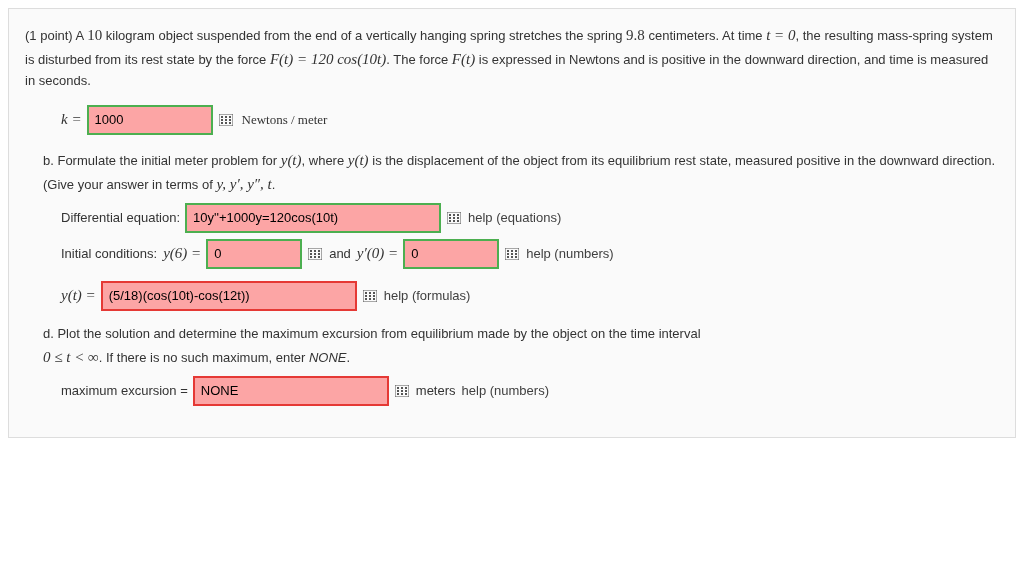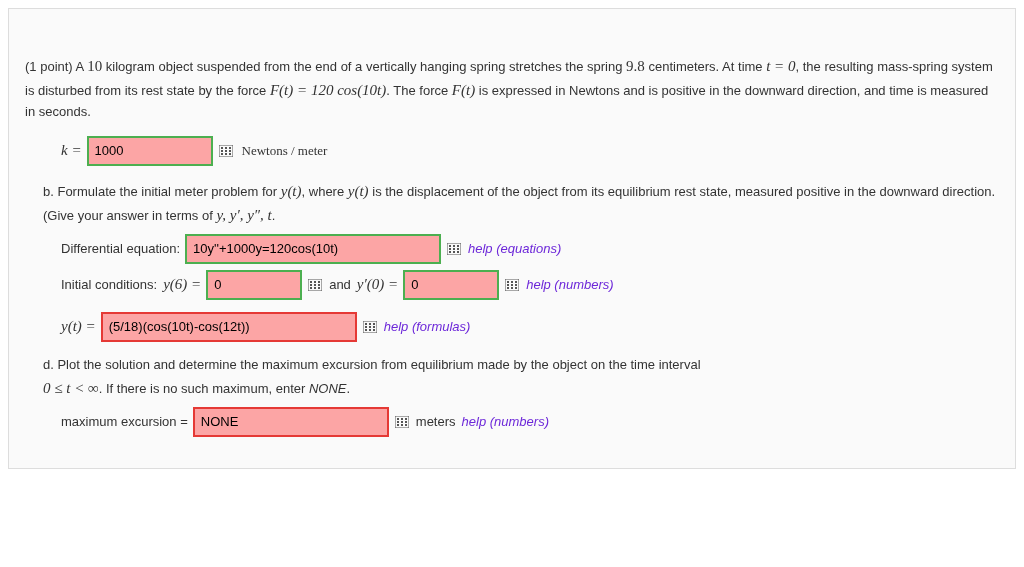--- a/index.html
+++ b/index.html
@@ -12,21 +12,20 @@
   }
   .problem-container {
     border: 1px solid #ddd;
     background: #fafafa;
     padding: 14px 16px 18px 16px;
     margin: 8px;
   }
   .problem-intro {
     line-height: 1.6;
     margin-bottom: 14px;
-    margin-top: 31px;
   }
   .serif {
     font-family: "Times New Roman", Times, serif;
     font-size: 15px;
   }
   .part {
     margin: 14px 0 14px 18px;
   }
   .part-label {
     margin-bottom: 6px;
@@ -67,23 +66,22 @@
     font-size: 10px;
     color: #555;
     cursor: pointer;
     user-select: none;
   }
   .keypad-icon svg {
     width: 14px;
     height: 12px;
   }
   .help-link {
-    color: #6d28d9;
+    color: #404040;
     cursor: pointer;
-    font-style: italic;
   }
   .unit-text {
     margin-left: 2px;
     font-family: Liberation Serif, serif;
   }
   .sub-indent {
     margin-left: 18px;
   }
 </style>
 </head>

